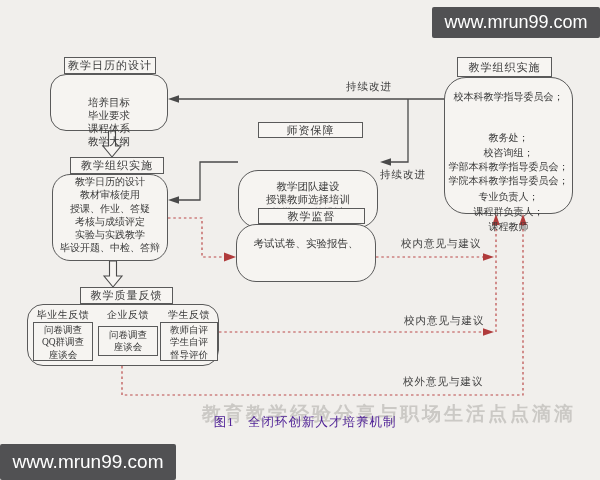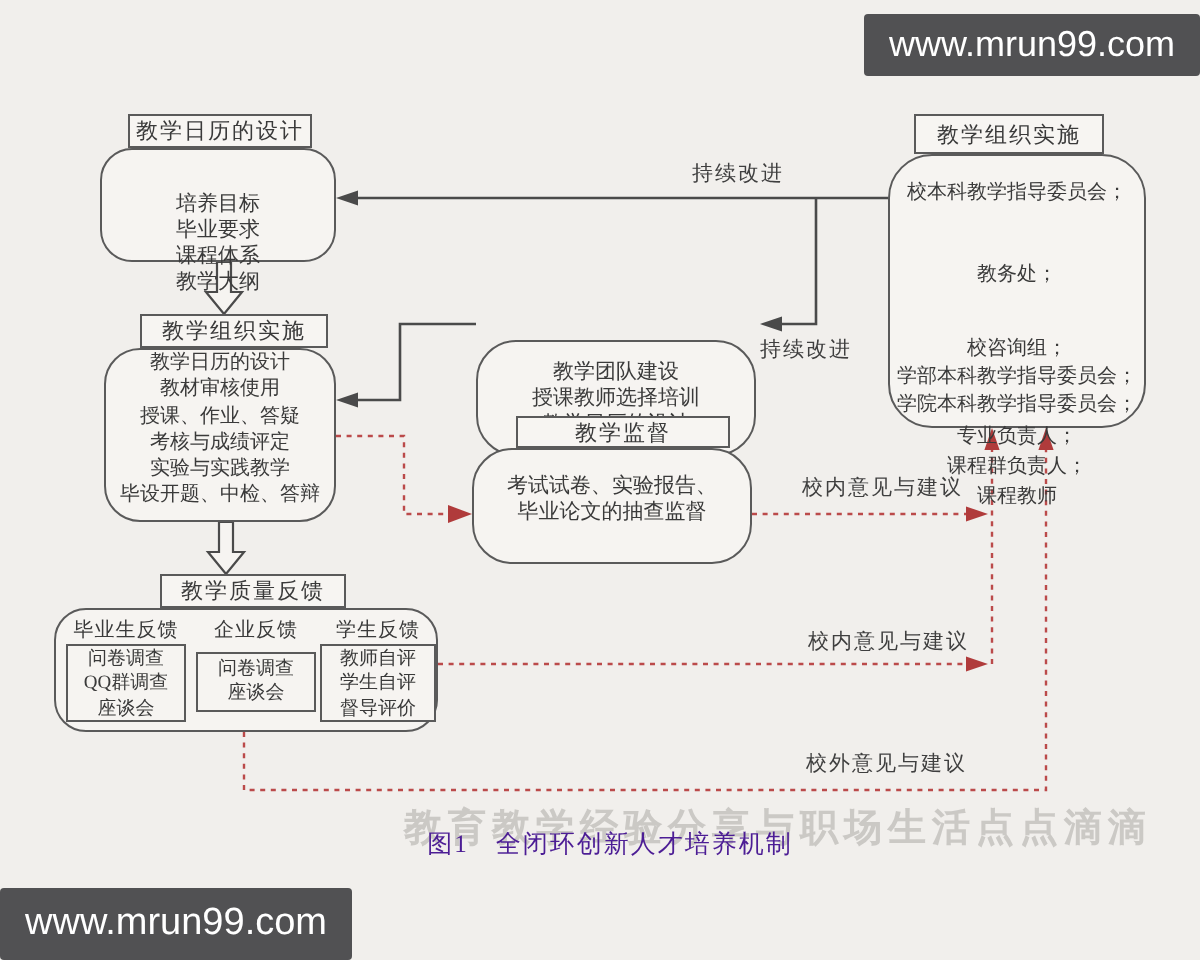--- a/index.html
+++ b/index.html
@@ -143,37 +143,37 @@
     <div class="bitem">问卷调查</div>
     <div class="bitem">座谈会</div>
   </div>
   <div class="colhead" style="left:160px;top:308px;width:58px;">学生反馈</div>
   <div class="innerbox" style="left:160px;top:322px;width:58px;height:39px;padding-top:1px;">
     <div class="bitem">教师自评</div>
     <div class="bitem">学生自评</div>
     <div class="bitem">督导评价</div>
   </div>
 
+  <div class="titlebox" style="left:258px;top:122px;width:105px;height:16px;">师资保障</div>
   <div class="roundbox" style="left:238px;top:138px;width:140px;height:58px;border-radius:20px;padding-top:9px;margin-top:32px;">
     <div class="bitem">教学团队建设</div>
     <div class="bitem">授课教师选择培训</div>
     <div class="bitem">教学日历的设计</div>
   </div>
 
   <div class="titlebox" style="left:258px;top:208px;width:107px;height:16px;">教学监督</div>
   <div class="roundbox" style="left:236px;top:224px;width:140px;height:58px;border-radius:20px;padding-top:12px;">
     <div class="bitem">考试试卷、实验报告、</div>
-    <div class="bitem">毕业论文的抽查监督</div>
   </div>
 
   <div class="titlebox" style="left:457px;top:57px;width:95px;height:20px;">教学组织实施</div>
   <div class="roundbox" style="left:444px;top:77px;width:129px;height:137px;border-radius:22px;padding-top:12px;">
     <div class="bitem" style="font-size:10px;line-height:14.8px;">校本科教学指导委员会；</div>
     <div class="bitem" style="font-size:10px;line-height:14.8px;margin-top:26px;">教务处；</div>
-    <div class="bitem" style="font-size:10px;line-height:14.8px;margin-top:22px;">校咨询组；</div>
+    <div class="bitem" style="font-size:10px;line-height:14.8px;">校咨询组；</div>
     <div class="bitem" style="font-size:10px;line-height:14.8px;">学部本科教学指导委员会；</div>
     <div class="bitem" style="font-size:10px;line-height:14.8px;font-family:Liberation Mono, monospace;">学院本科教学指导委员会；</div>
     <div class="bitem" style="font-size:10px;line-height:14.8px;">专业负责人；</div>
     <div class="bitem" style="font-size:10px;line-height:14.8px;">课程群负责人；</div>
     <div class="bitem" style="font-size:10px;line-height:14.8px;">课程教师</div>
   </div>
 
   <div class="flowlabel" style="left:346px;top:80px;">持续改进</div>
   <div class="flowlabel" style="left:380px;top:168px;">持续改进</div>
   <div class="flowlabel" style="left:401px;top:237px;">校内意见与建议</div>

